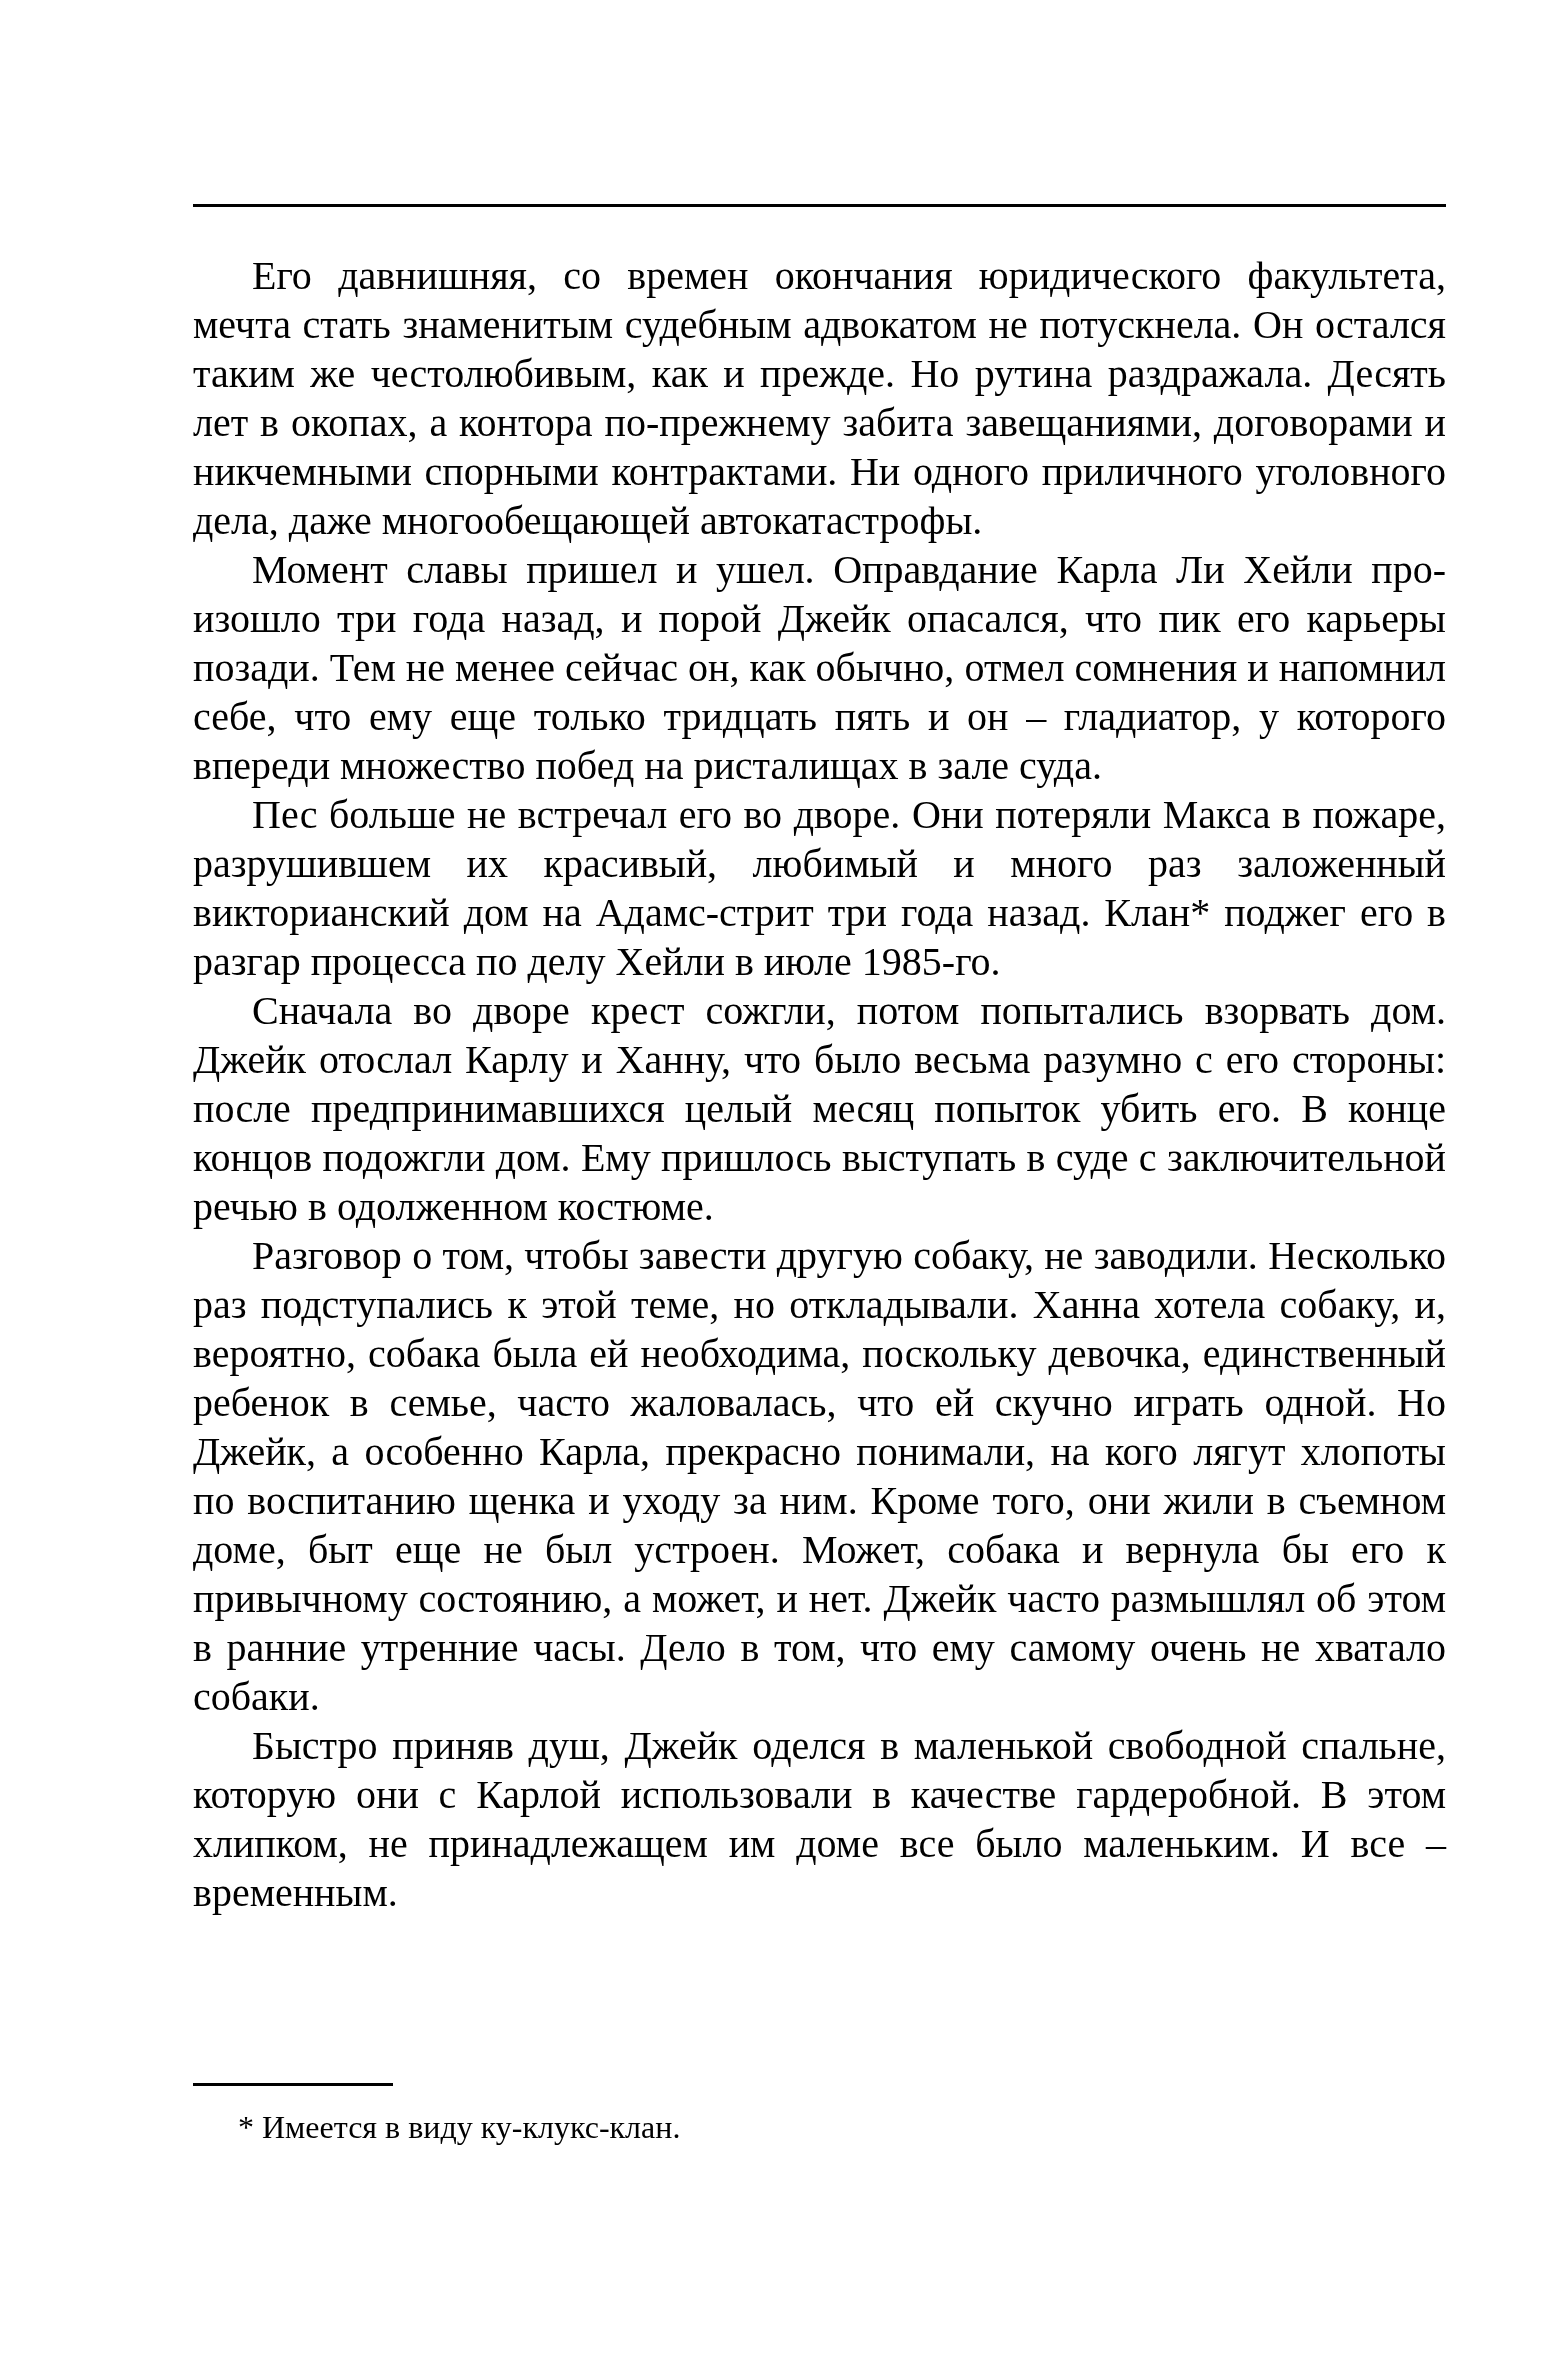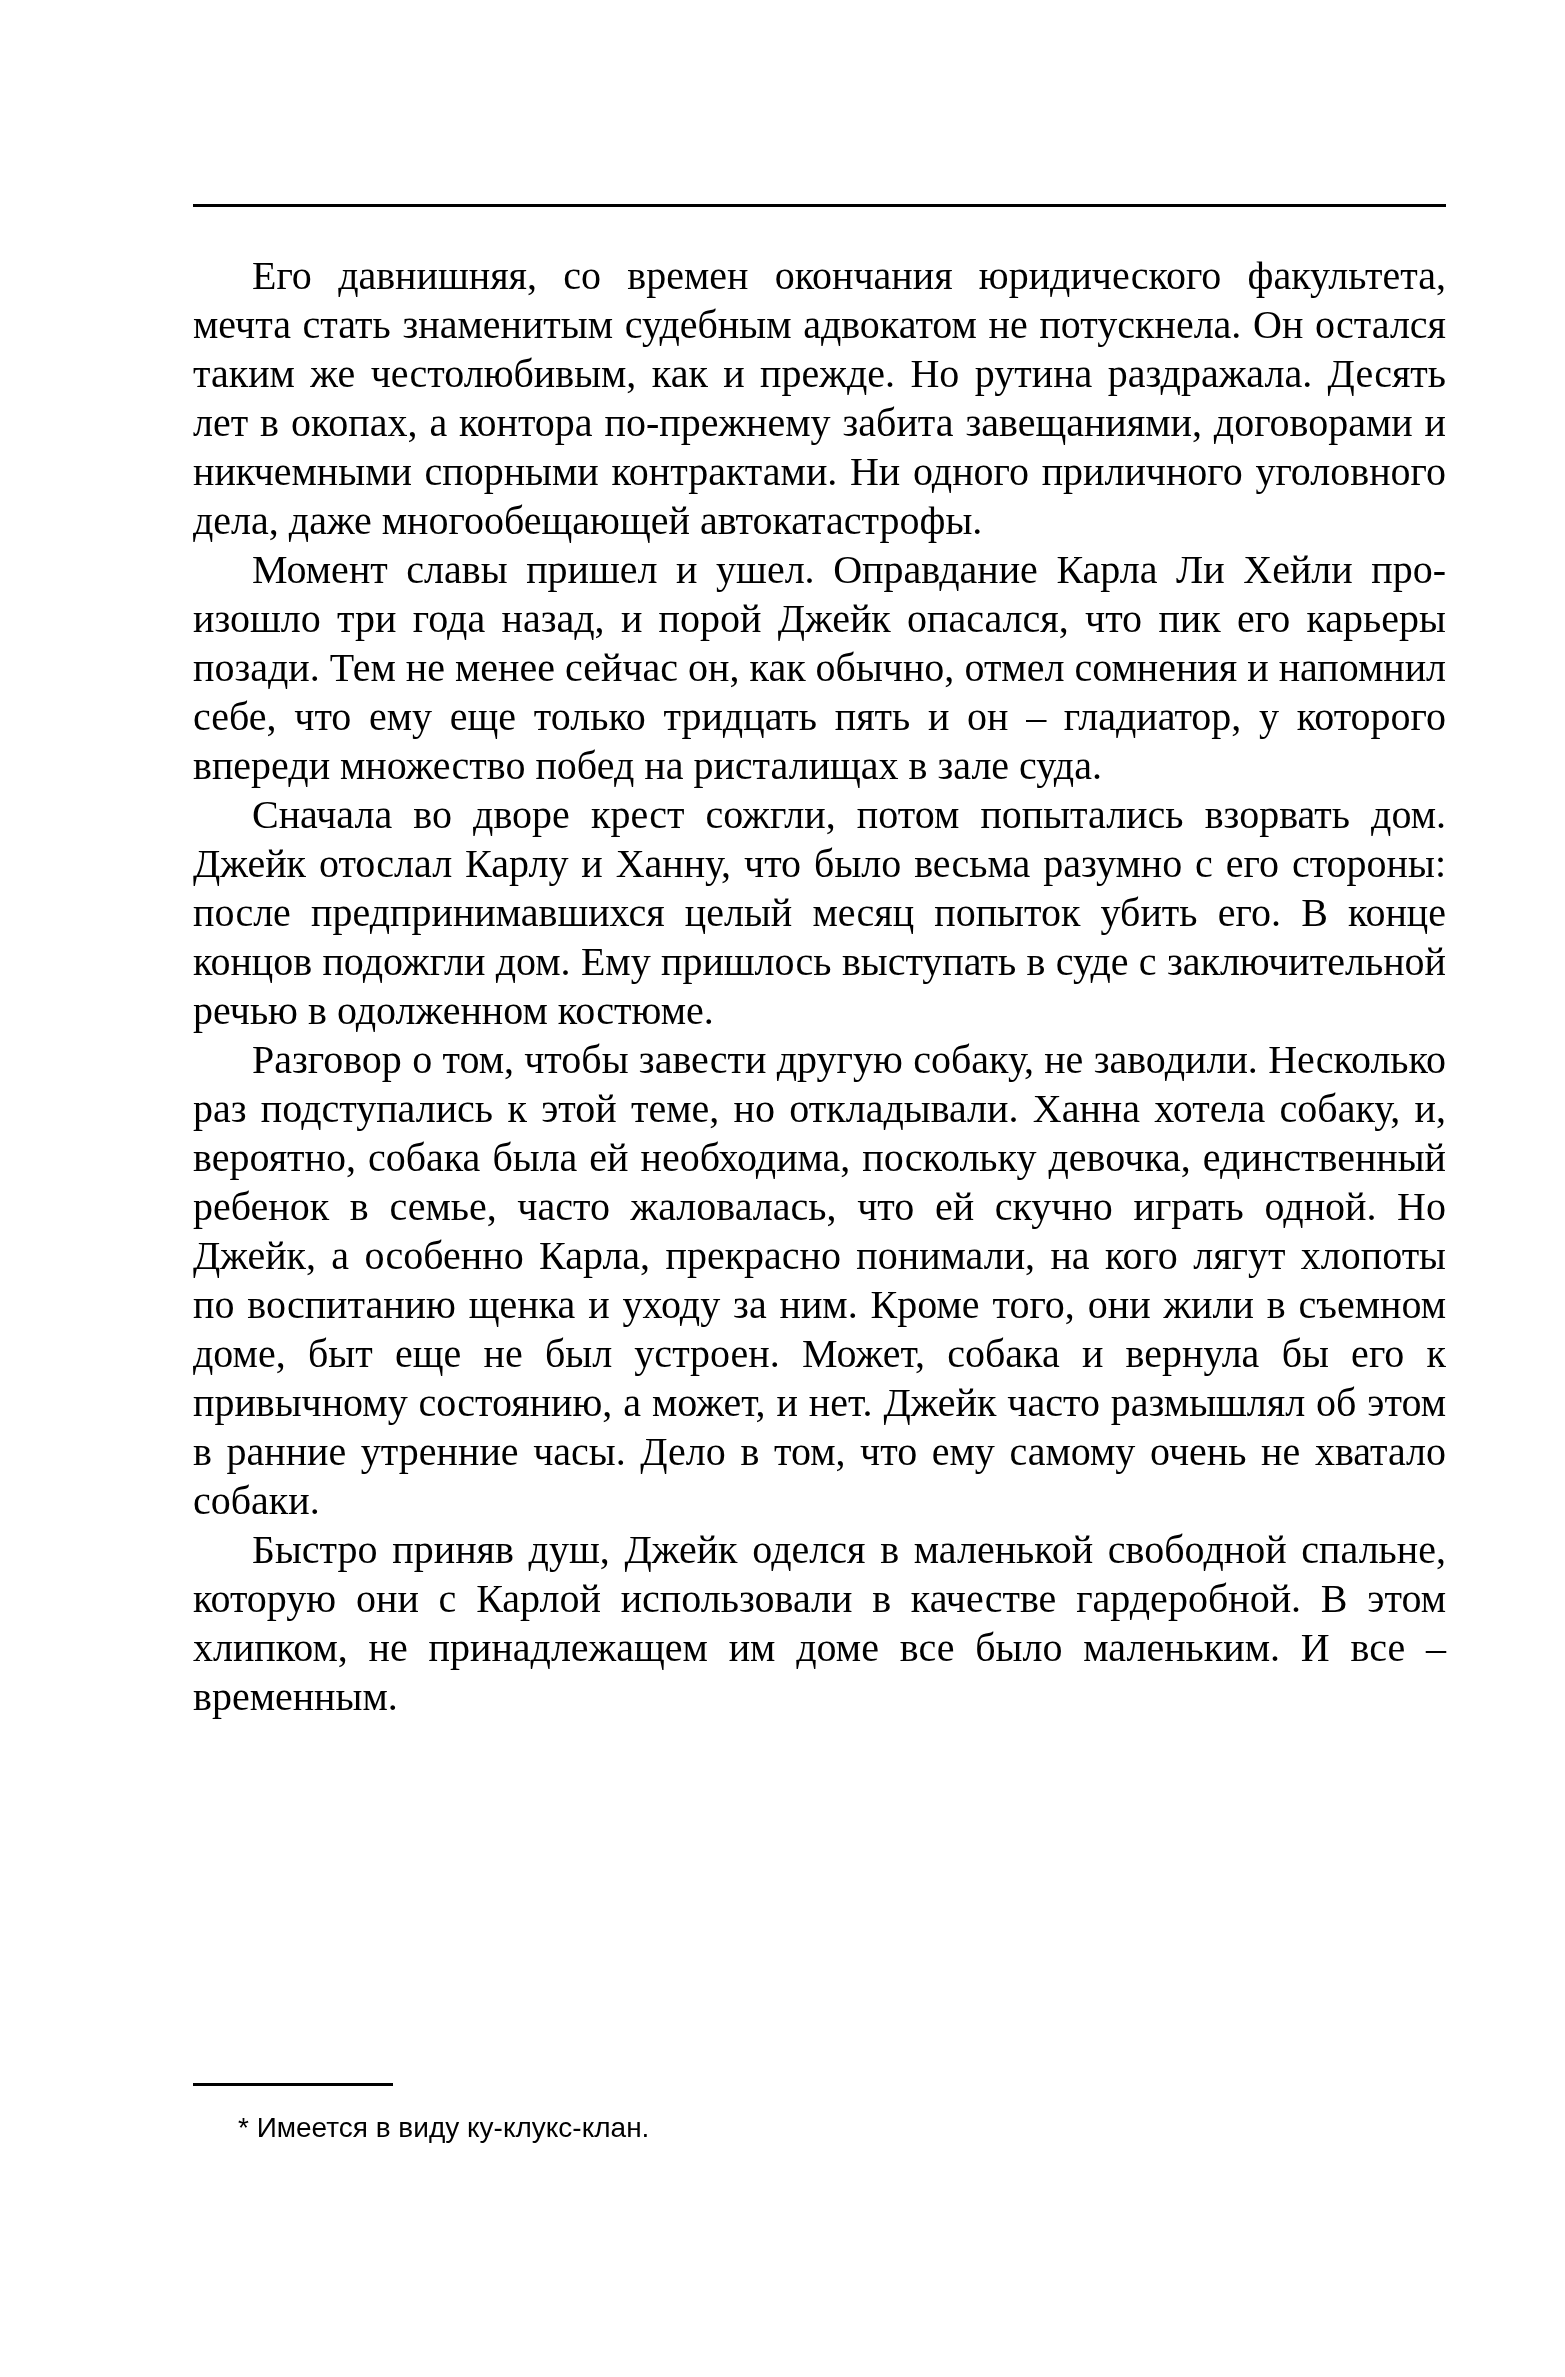--- a/index.html
+++ b/index.html
@@ -77,34 +77,35 @@
     left: 0;
     top: 2083px;
     width: 200px;
     height: 2.9px;
     background: #000;
   }
   .footnote {
     position: absolute;
     left: 45px;
     top: 2106px;
-    font-family: Liberation Sans, sans-serif;
-    font-size: 28px;
+    font-family: Liberation Serif, serif;
+    font-size: 32px;
     line-height: 43px;
   }
 </style>
 </head>
 <body>
 
 <div class="page">
   <div class="header-rule"></div>
 
   <div class="body-text">
     <p>Его давнишняя, со времен окончания юридического факульте­та, мечта стать знаменитым судебным адвокатом не потускнела. Он остался таким же честолюбивым, как и прежде. Но рутина раз­дражала. Десять лет в окопах, а контора по-прежнему забита заве­щаниями, договорами и никчемными спорными контрактами. Ни одного приличного уголовного дела, даже многообещающей авто­катастрофы.</p>
     <p>Момент славы пришел и ушел. Оправдание Карла Ли Хейли про­изошло три года назад, и порой Джейк опасался, что пик его карьеры позади. Тем не менее сейчас он, как обычно, отмел сомнения и на­помнил себе, что ему еще только тридцать пять и он – гладиатор, у которого впереди множество побед на ристалищах в зале суда.</p>
+    <p>Пес больше не встречал его во дворе. Они потеряли Макса в по­жаре, разрушившем их красивый, любимый и много раз заложен­ный викторианский дом на Адамс-стрит три года назад. Клан* поджег его в разгар процесса по делу Хейли в июле 1985-го.</p>
     <p>Сначала во дворе крест сожгли, потом попытались взорвать дом. Джейк отослал Карлу и Ханну, что было весьма разумно с его стороны: после предпринимавшихся целый месяц попыток убить его. В конце концов подожгли дом. Ему пришлось выступать в суде с заключительной речью в одолженном костюме.</p>
     <p>Разговор о том, чтобы завести другую собаку, не заводили. Не­сколько раз подступались к этой теме, но откладывали. Ханна хо­тела собаку, и, вероятно, собака была ей необходима, поскольку девочка, единственный ребенок в семье, часто жаловалась, что ей скучно играть одной. Но Джейк, а особенно Карла, прекрасно по­нимали, на кого лягут хлопоты по воспитанию щенка и уходу за ним. Кроме того, они жили в съемном доме, быт еще не был устро­ен. Может, собака и вернула бы его к привычному состоянию, а может, и нет. Джейк часто размышлял об этом в ранние утренние часы. Дело в том, что ему самому очень не хватало собаки.</p>
     <p>Быстро приняв душ, Джейк оделся в маленькой свободной спальне, которую они с Карлой использовали в качестве гардероб­ной. В этом хлипком, не принадлежащем им доме все было ма­леньким. И все – временным.</p>
   </div>
 
   <div class="fn-rule"></div>
   <div class="footnote">* Имеется в виду ку-клукс-клан.</div>
 </div>
 
 

